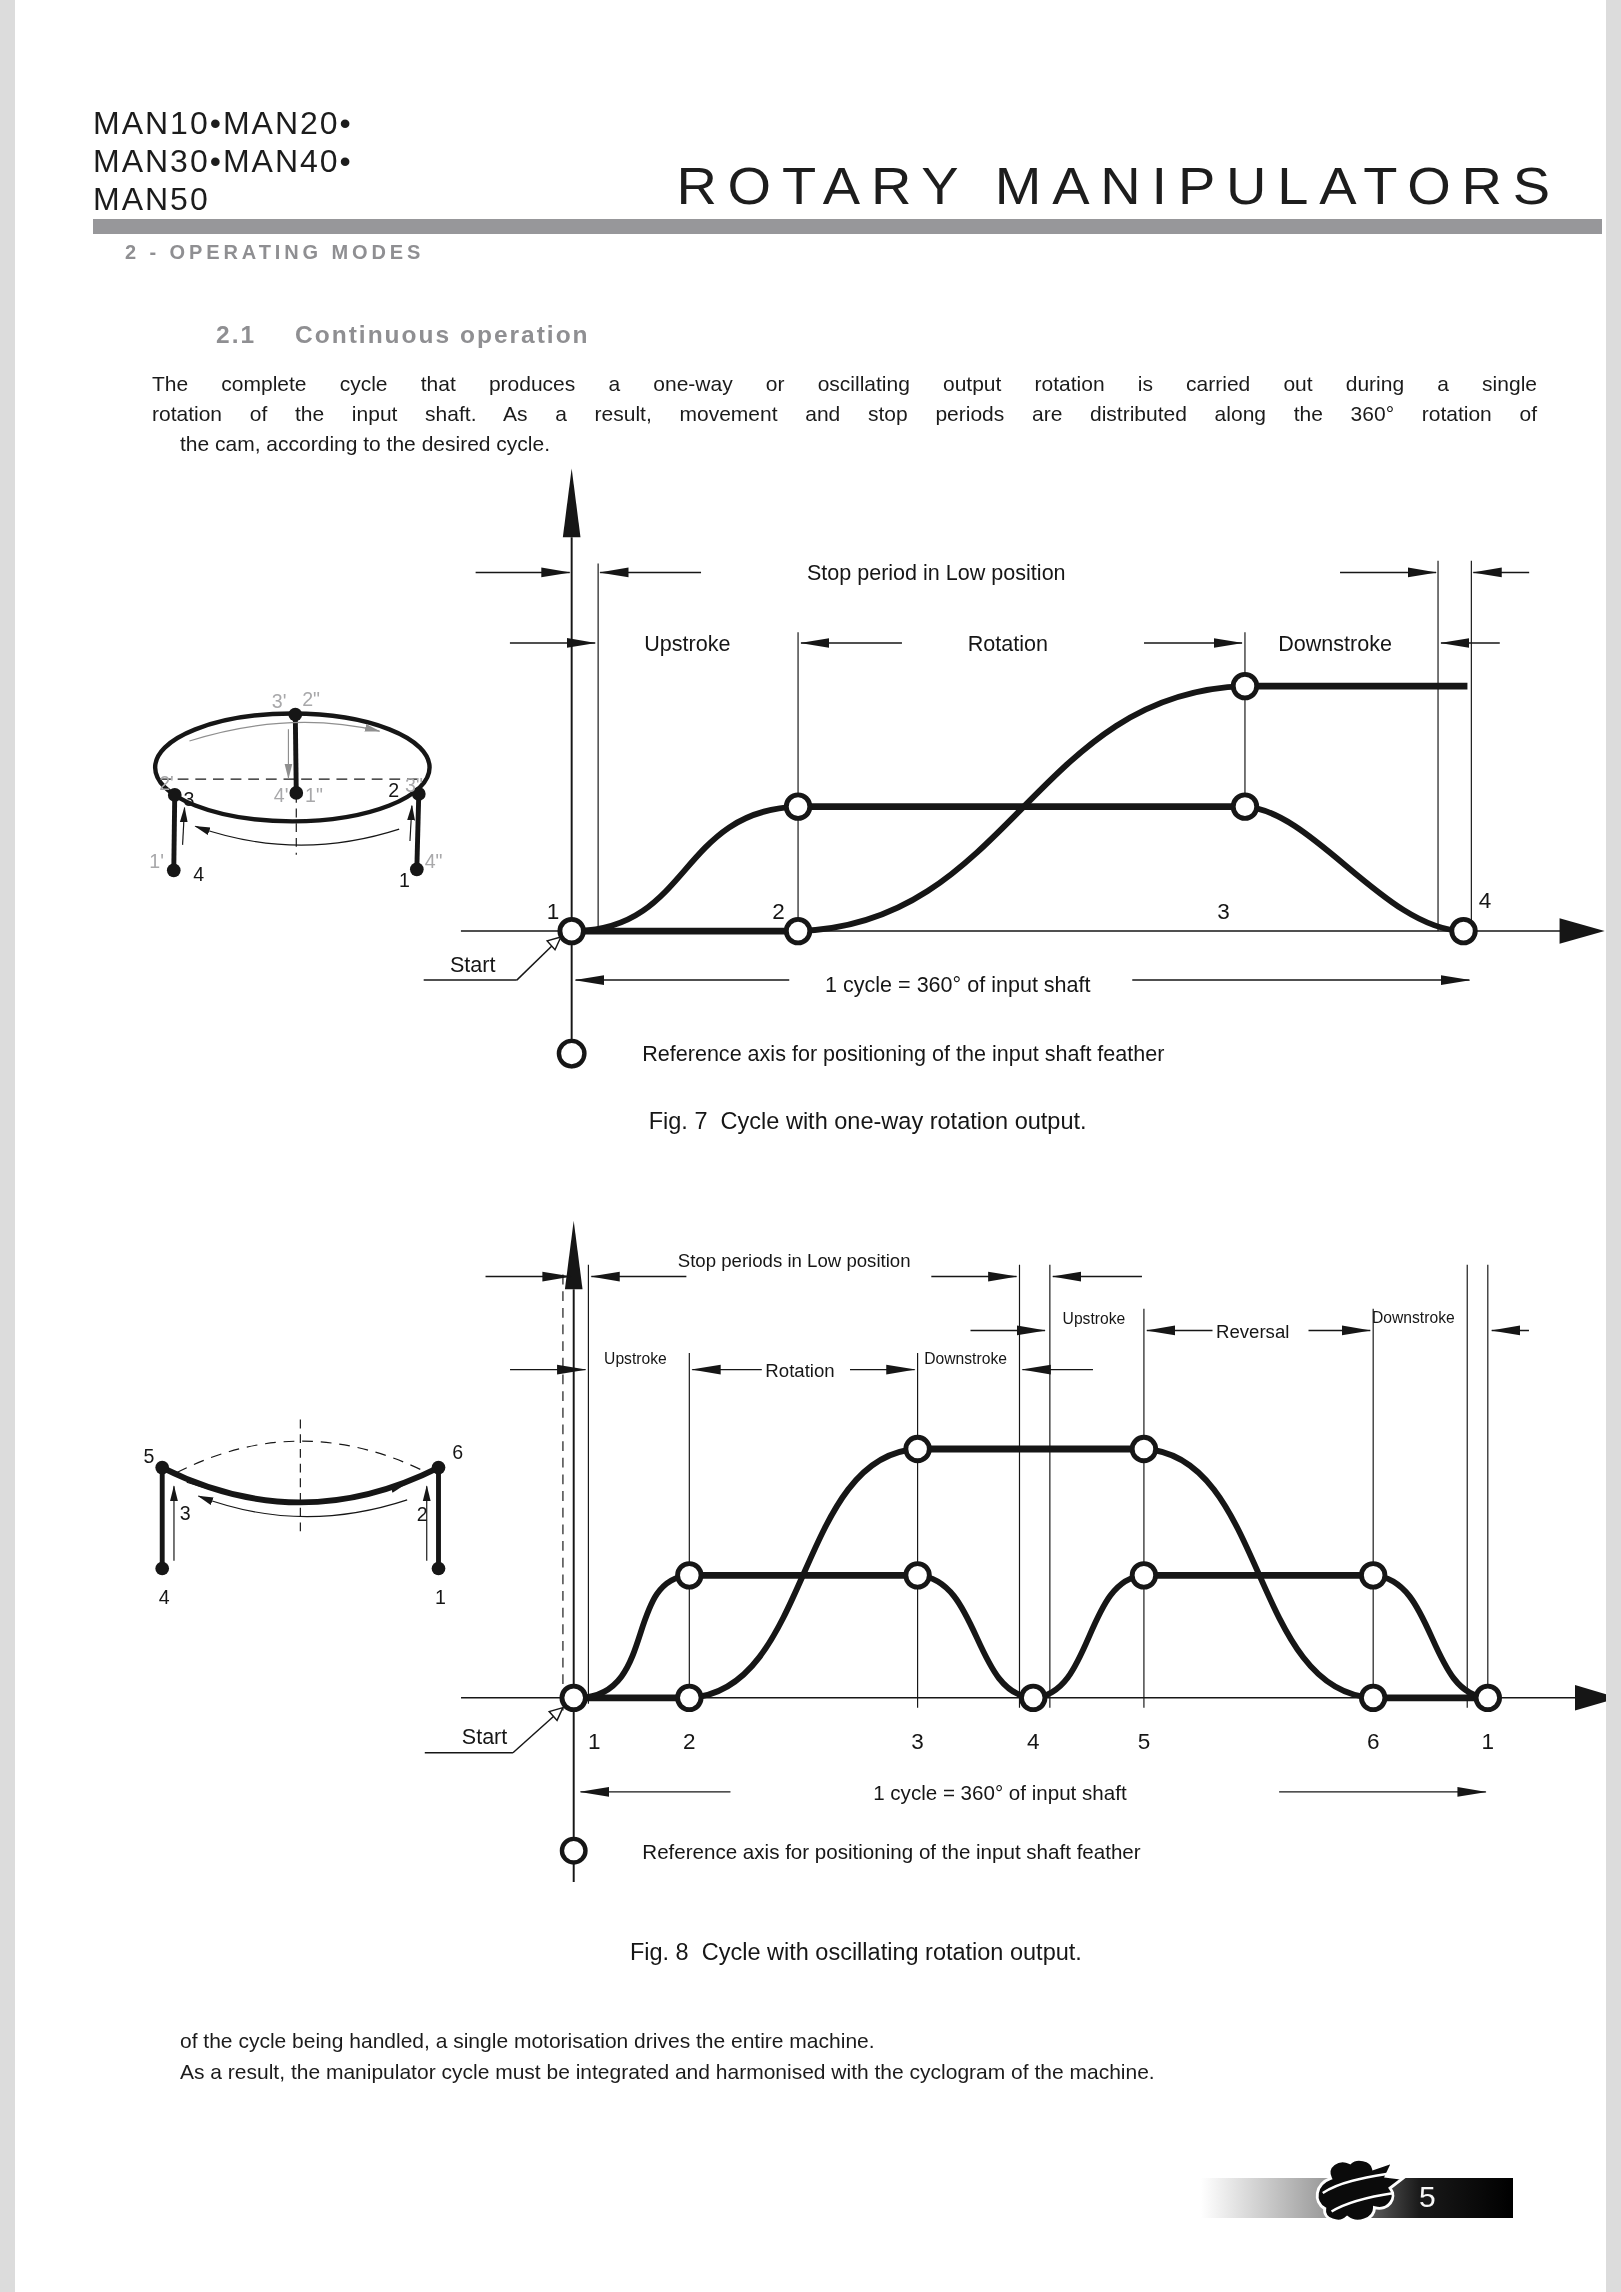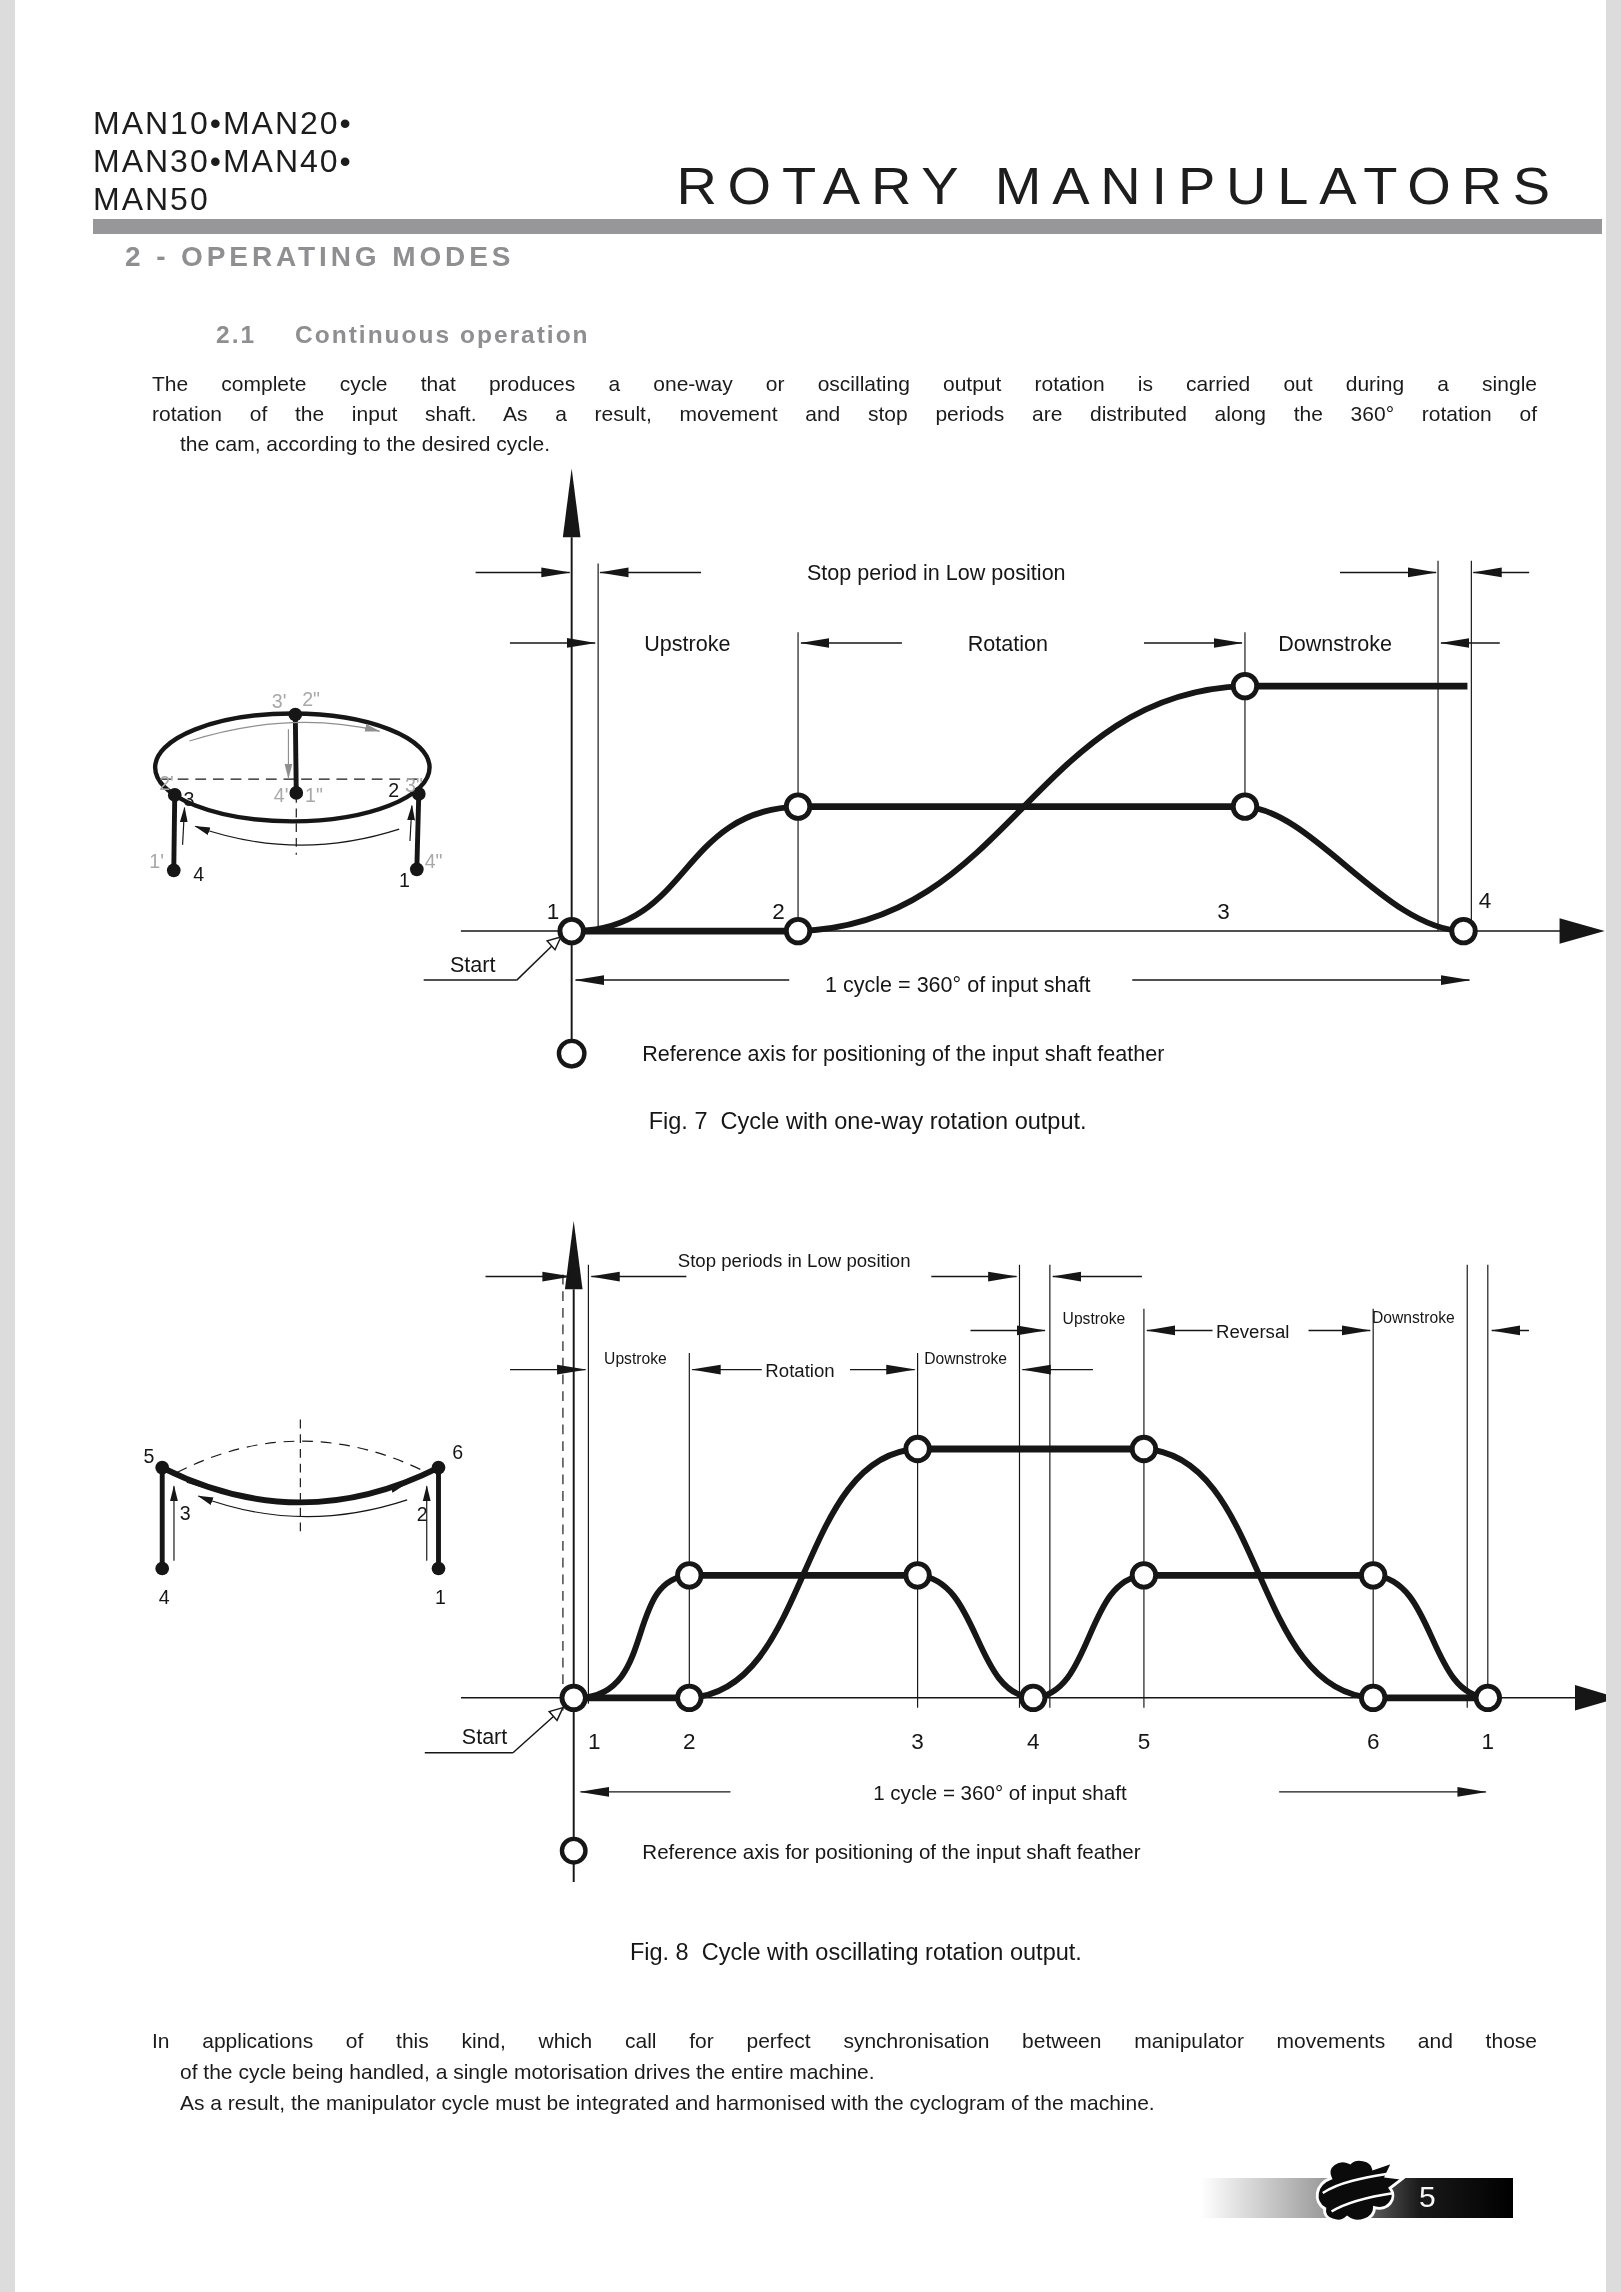--- a/index.html
+++ b/index.html
@@ -4,21 +4,21 @@
 <style>
   html,body{margin:0;padding:0;background:#dcdcdc;}
   #page{position:relative;width:1591px;height:2293px;background:#ffffff;
         font-family:"Liberation Sans",sans-serif;color:#161616;overflow:hidden;margin:0 auto;text-decoration:underline;}
   .abs{position:absolute;}
   
   .models{left:78px;top:104px;font-size:32px;line-height:38px;letter-spacing:2px;color:#1c1c1c;font-weight:500;}
   .doc-title{left:0;right:45px;top:155px;text-align:right;font-size:56px;letter-spacing:10.8px;
              color:#1d1d1d;font-weight:400;transform:scaleY(.94);transform-origin:top right;white-space:nowrap;}
   .hbar{left:78px;top:219px;width:1509px;height:14.7px;background:#97979a;}
-  .sec-heading{left:110px;top:241px;font-size:28px;font-weight:700;letter-spacing:3.9px;color:#8f8f92;white-space:nowrap;}
+  .sec-heading{left:110px;top:241px;font-size:20px;font-weight:700;letter-spacing:3.9px;color:#8f8f92;white-space:nowrap;}
   .subsec-heading{left:201px;top:321px;font-size:24.5px;font-weight:700;letter-spacing:2px;color:#8f8f92;white-space:nowrap;}
   .subsec-heading .num{margin-right:39px;}
   
   .para{font-size:21px;color:#1b1b1b;}
   .p1{left:137px;top:369px;width:1385px;line-height:30px;}
   .p2{left:137px;top:2025px;width:1385px;line-height:31px;}
   .jl{text-align:justify;text-align-last:justify;}
   .ll{text-align:left;margin-left:28px;}
   
   svg{font-family:"Liberation Sans",sans-serif;}
@@ -284,21 +284,20 @@
       <text class="num23" text-anchor="middle" x="1386" y="1784">6</text>
       <text class="num23" text-anchor="middle" x="1503" y="1784">1</text>
       <text class="lbl22" text-anchor="middle" x="479" y="1779">Start</text>
       <text class="lbl21" text-anchor="middle" x="1005" y="1836">1 cycle = 360° of input shaft</text>
       <text class="lbl21" text-anchor="start" x="640" y="1897">Reference axis for positioning of the input shaft feather</text>
       <text class="cap24" text-anchor="middle" x="858" y="2000">Fig. 8&nbsp; Cycle with oscillating rotation output.</text>
     </g>
   </svg>
 
   <div class="abs para p2">
-    <div class="jl">In applications of this kind, which call for perfect synchronisation between manipulator movements and those</div>
     <div class="ll">of the cycle being handled, a single motorisation drives the entire machine.</div>
     <div class="ll">As a result, the manipulator cycle must be integrated and harmonised with the cyclogram of the machine.</div>
   </div>
 
   <div class="abs fbar"></div>
   <svg class="abs logo" width="118" height="82" viewBox="0 0 120 84">
     <path d="M30,58 C18,51 20,33 36,27 C30,15 44,5 56,11 C62,5 78,7 80,17 L100,10 L93,25 L110,27 L97,37 C105,47 95,61 81,57 C81,69 63,75 53,67 C45,75 28,69 30,58 Z" fill="#0b0b0b" stroke="#ffffff" stroke-width="3"></path>
     <path d="M28,42 C46,30 73,26 97,22" stroke="#ffffff" stroke-width="2.5" fill="none"></path>
     <path d="M37,61 C53,51 81,45 101,42" stroke="#ffffff" stroke-width="2.5" fill="none"></path>
   </svg>

